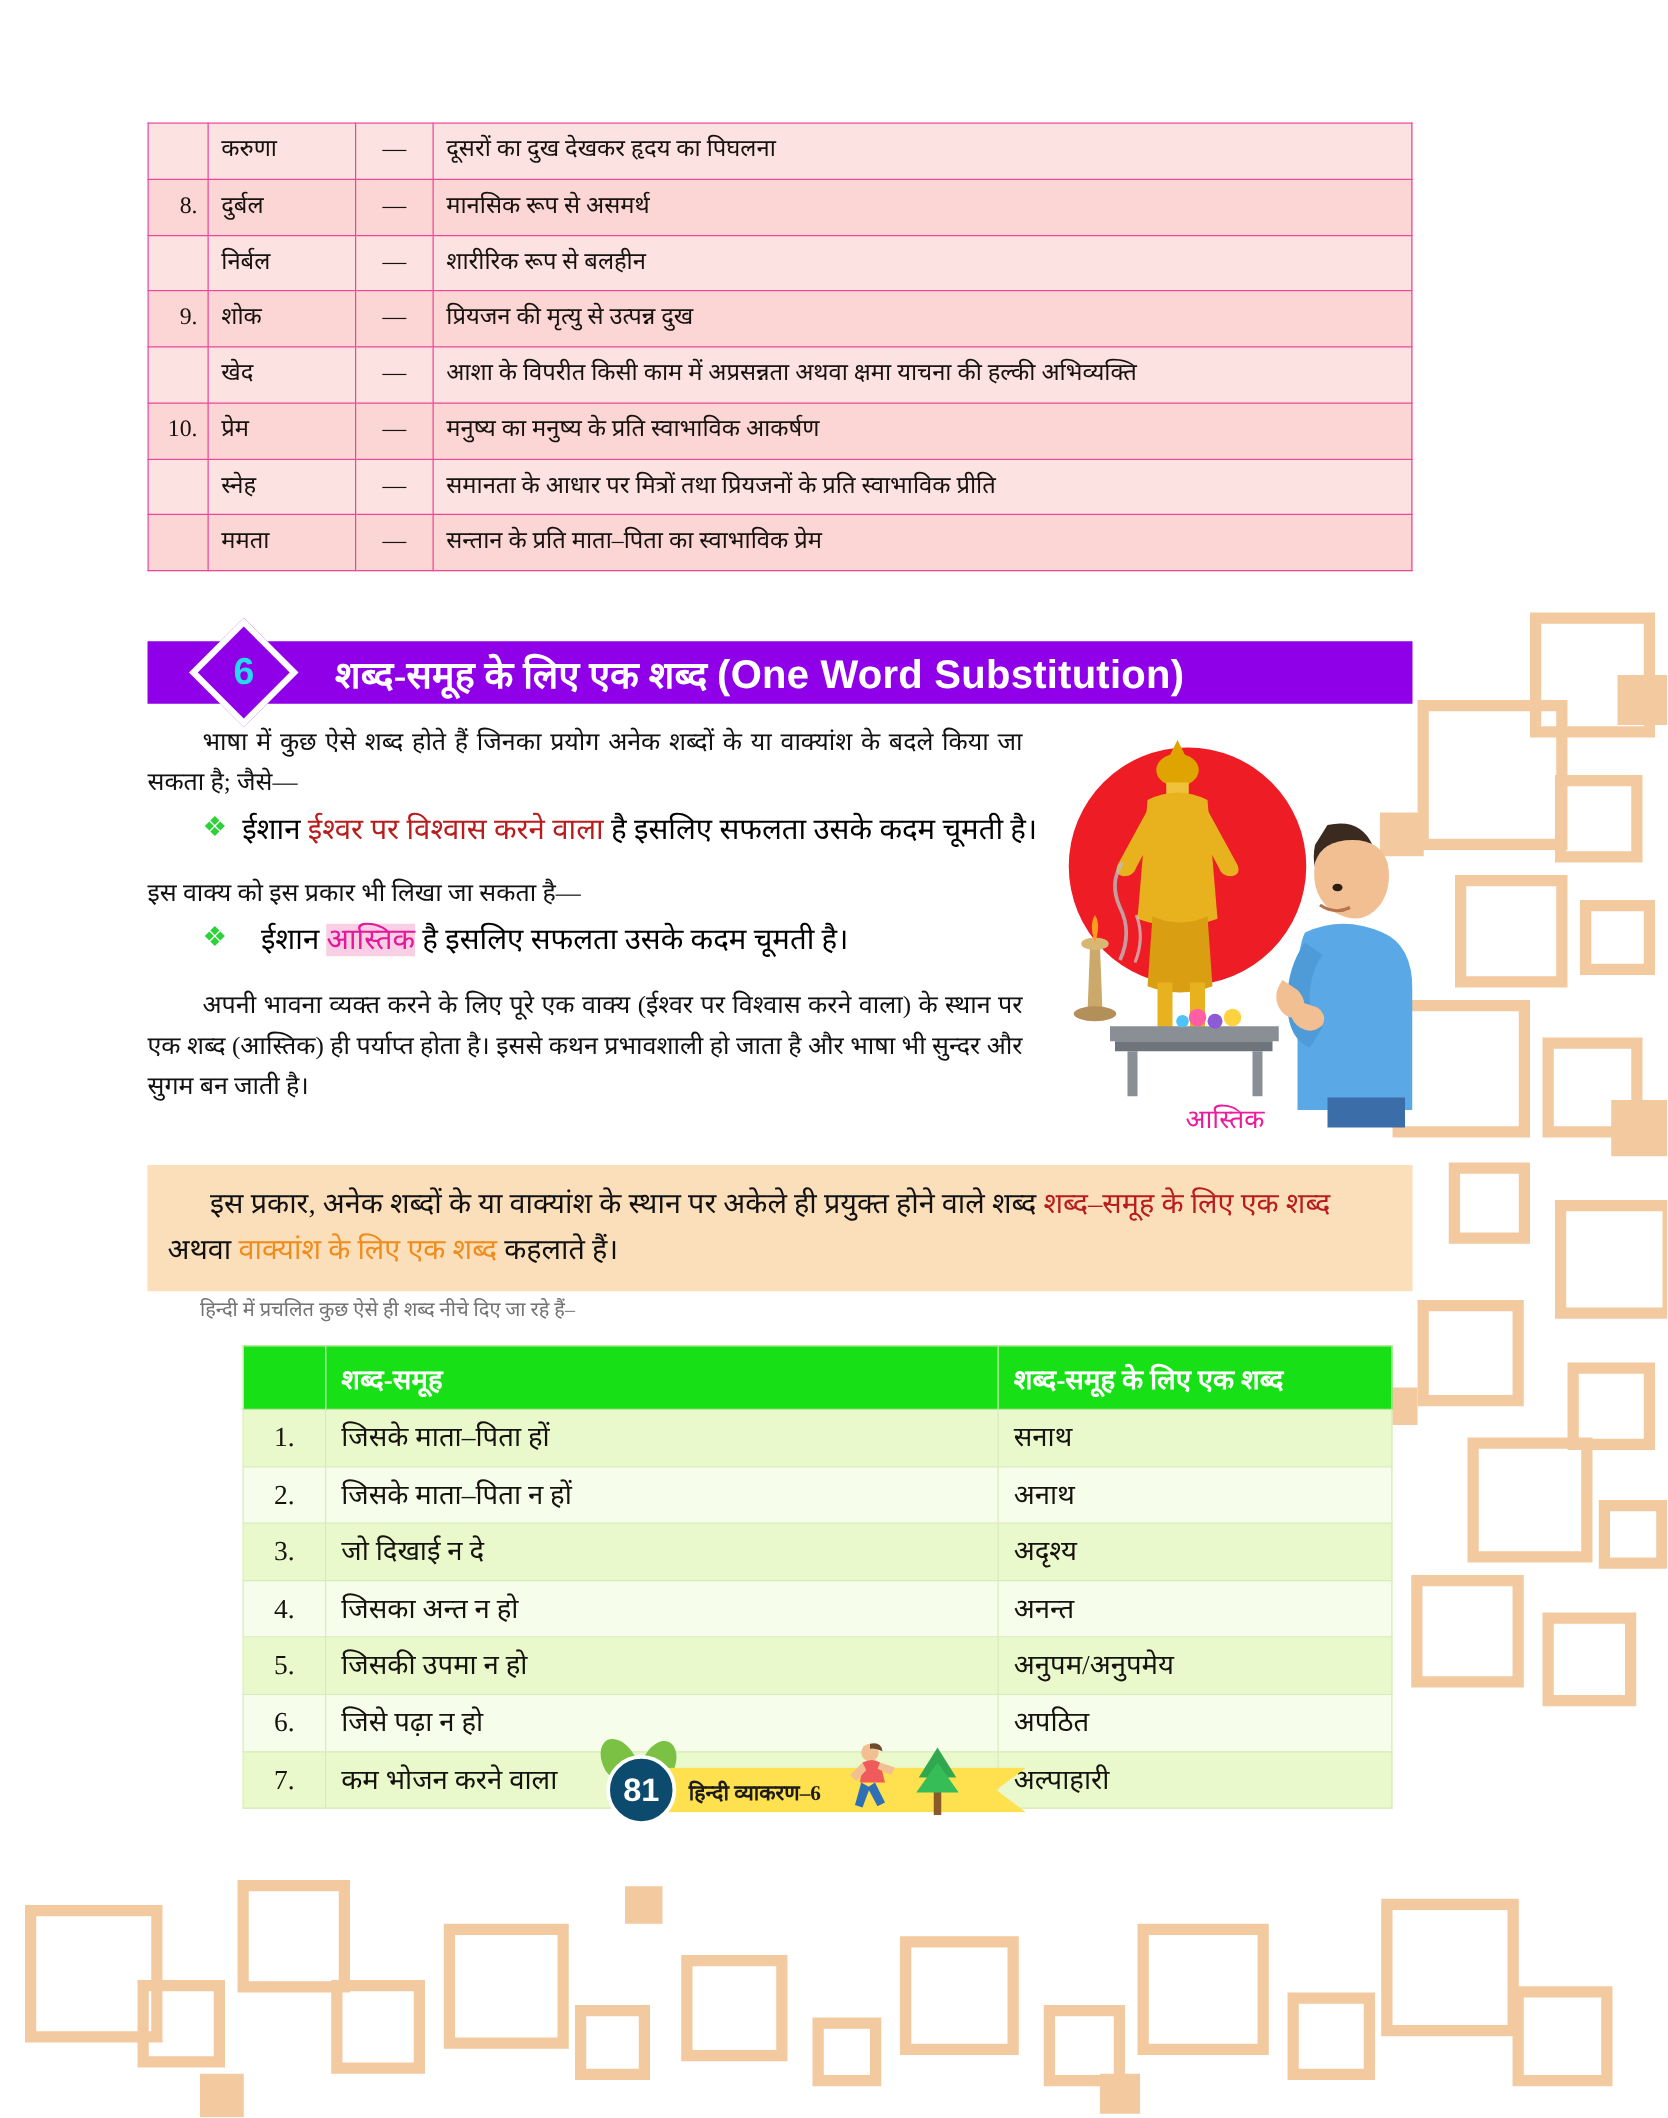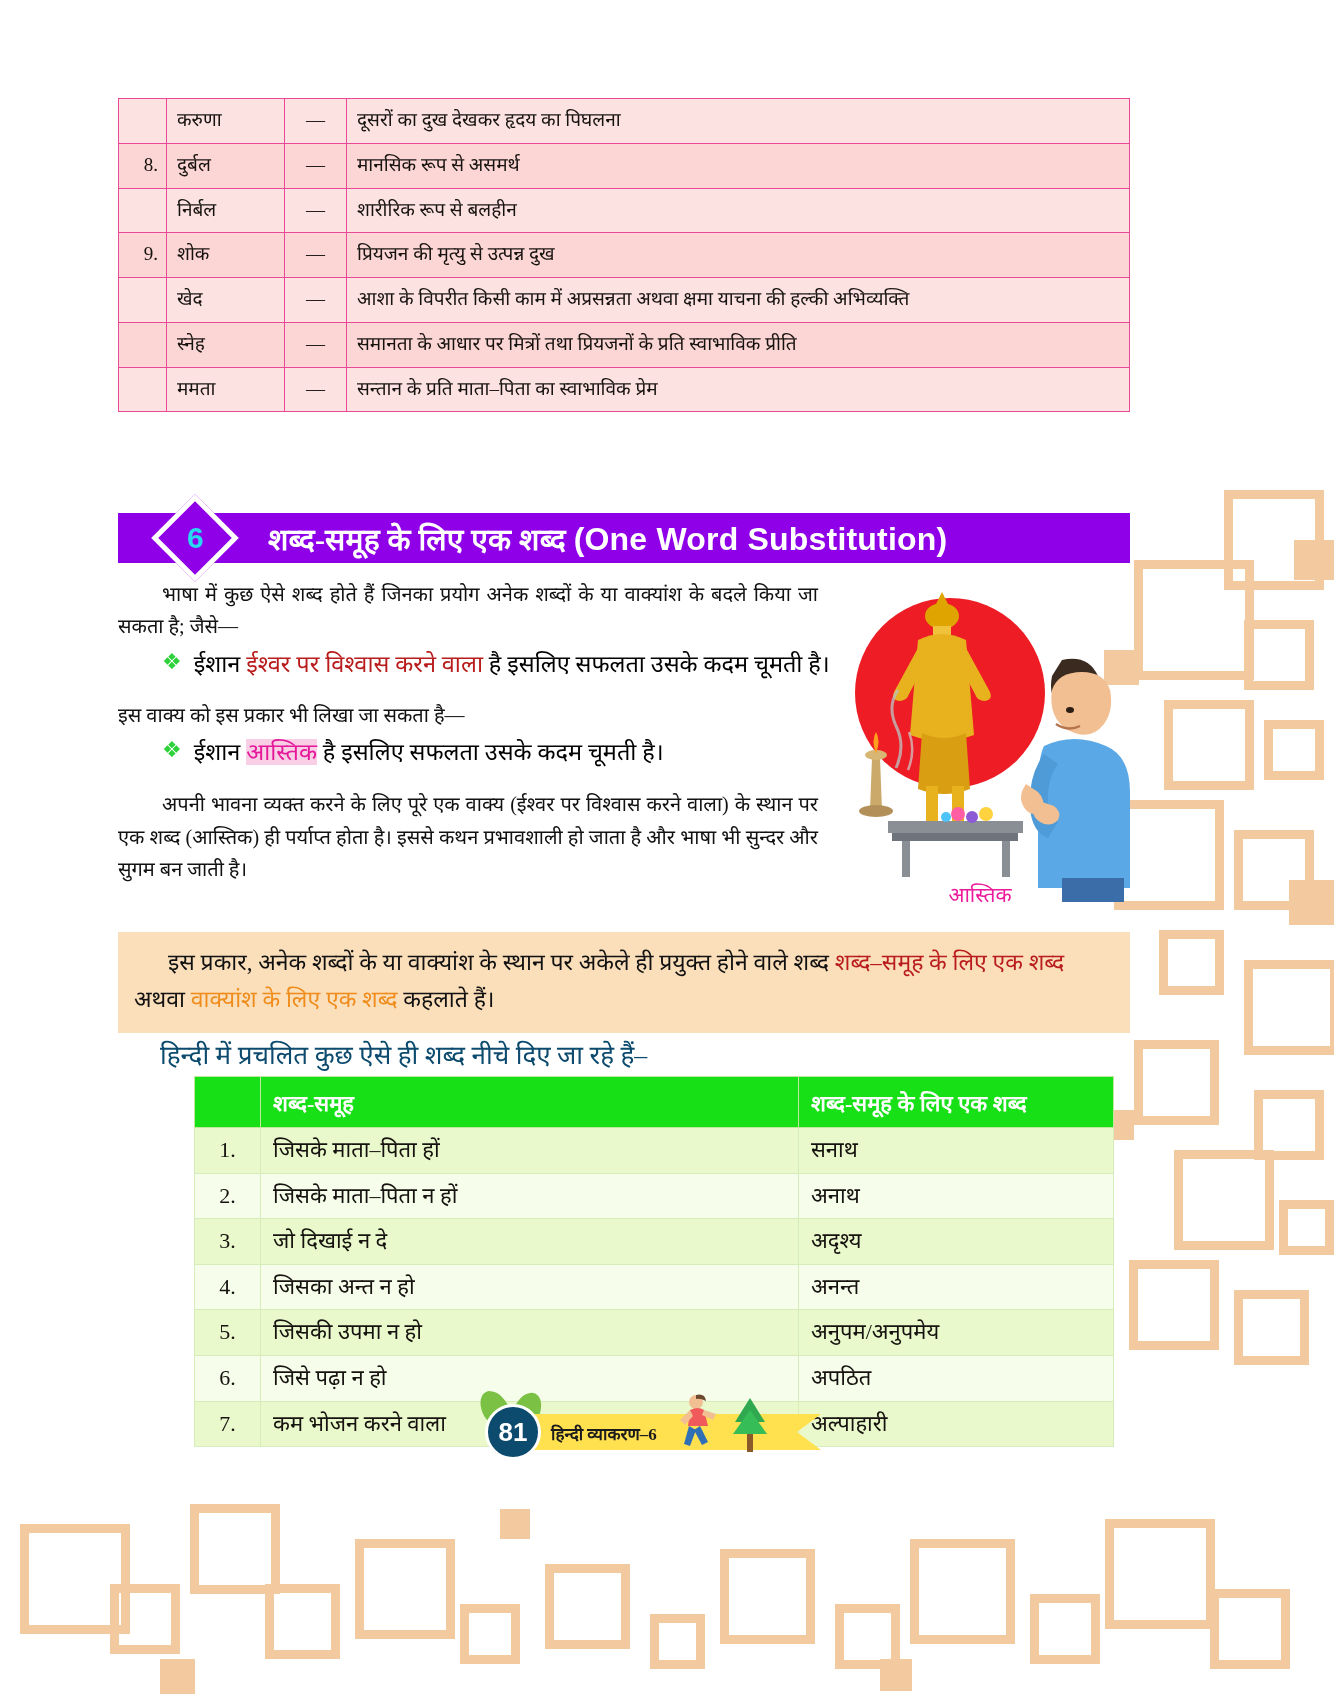--- a/index.html
+++ b/index.html
@@ -81,21 +81,21 @@
   
   .defbox {
     position: absolute; left: 118px; top: 932px; width: 1012px;
     background: #fbdfbb; padding: 12px 16px 14px 16px; z-index: 3;
   }
   .defbox p { font-size: 23px; line-height: 1.62; color: #111; text-indent: 34px; }
 
   
   .pink-line {
     position: absolute; left: 160px; top: 1036px; width: 970px;
-    color: #0c4a6e; font-size: 26px; z-index: 3;
+    color: #737373; font-size: 16px; z-index: 3;
   }
 
   
   .gtable {
     position: absolute; left: 194px; top: 1076px; width: 920px;
     border-collapse: collapse; z-index: 3;
   }
   .gtable th {
     background: #17e017; color: #ffffff; font-size: 22px; font-weight: bold;
     text-align: left; padding: 10px 12px; border: 1px solid #bfe89d;
@@ -203,20 +203,26 @@
         <td class="syn-col-dash">—</td>
         <td class="syn-col-mean">प्रियजन की मृत्यु से उत्पन्न दुख</td>
       </tr>
       <tr>
         <td class="syn-col-num"></td>
         <td class="syn-col-word">खेद</td>
         <td class="syn-col-dash">—</td>
         <td class="syn-col-mean">आशा के विपरीत किसी काम में अप्रसन्नता अथवा क्षमा याचना की हल्की अभिव्यक्ति</td>
       </tr>
       <tr>
+        <td class="syn-col-num">10.</td>
+        <td class="syn-col-word">प्रेम</td>
+        <td class="syn-col-dash">—</td>
+        <td class="syn-col-mean">मनुष्य का मनुष्य के प्रति स्वाभाविक आकर्षण</td>
+      </tr>
+      <tr>
         <td class="syn-col-num"></td>
         <td class="syn-col-word">स्नेह</td>
         <td class="syn-col-dash">—</td>
         <td class="syn-col-mean">समानता के आधार पर मित्रों तथा प्रियजनों के प्रति स्वाभाविक प्रीति</td>
       </tr>
       <tr>
         <td class="syn-col-num"></td>
         <td class="syn-col-word">ममता</td>
         <td class="syn-col-dash">—</td>
         <td class="syn-col-mean">सन्तान के प्रति माता–पिता का स्वाभाविक प्रेम</td>
@@ -238,21 +244,21 @@
 
     <div class="bullet-line">
       <span class="bullet">❖</span>
       <span class="bullet-text" style="width:660px;"><span>ईशान </span><span class="hl-pink">ईश्वर पर विश्वास करने वाला</span><span> है इसलिए सफलता उसके कदम चूमती है।</span></span>
     </div>
 
     <div class="para col-text" style="margin-top:16px;">इस वाक्य को इस प्रकार भी लिखा जा सकता है—</div>
 
     <div class="bullet-line">
       <span class="bullet">❖</span>
-      <span class="bullet-text" style="width:660px;"><span>ईशान </span><span class="hl-magenta">आस्तिक</span><span> है इसलिए सफलता उसके कदम चूमती है।</span></span>
+      <span class="bullet-text" style="width:660px;margin-left:15px;"><span>ईशान </span><span class="hl-magenta">आस्तिक</span><span> है इसलिए सफलता उसके कदम चूमती है।</span></span>
     </div>
 
     <div class="para indent col-text" style="margin-top:17px;">अपनी भावना व्यक्त करने के लिए पूरे एक वाक्य (ईश्वर पर विश्वास करने वाला) के स्थान पर एक शब्द (आस्तिक) ही पर्याप्त होता है। इससे कथन प्रभावशाली हो जाता है और भाषा भी सुन्दर और सुगम बन जाती है।</div>
   </div>
 
   <div class="illus">
     <svg width="300" height="330" viewBox="0 0 300 330">
       <circle cx="120" cy="115" r="95" fill="#ee1c25"></circle>
 
       <ellipse cx="112" cy="38" rx="17" ry="13" fill="#e0a400"></ellipse>

